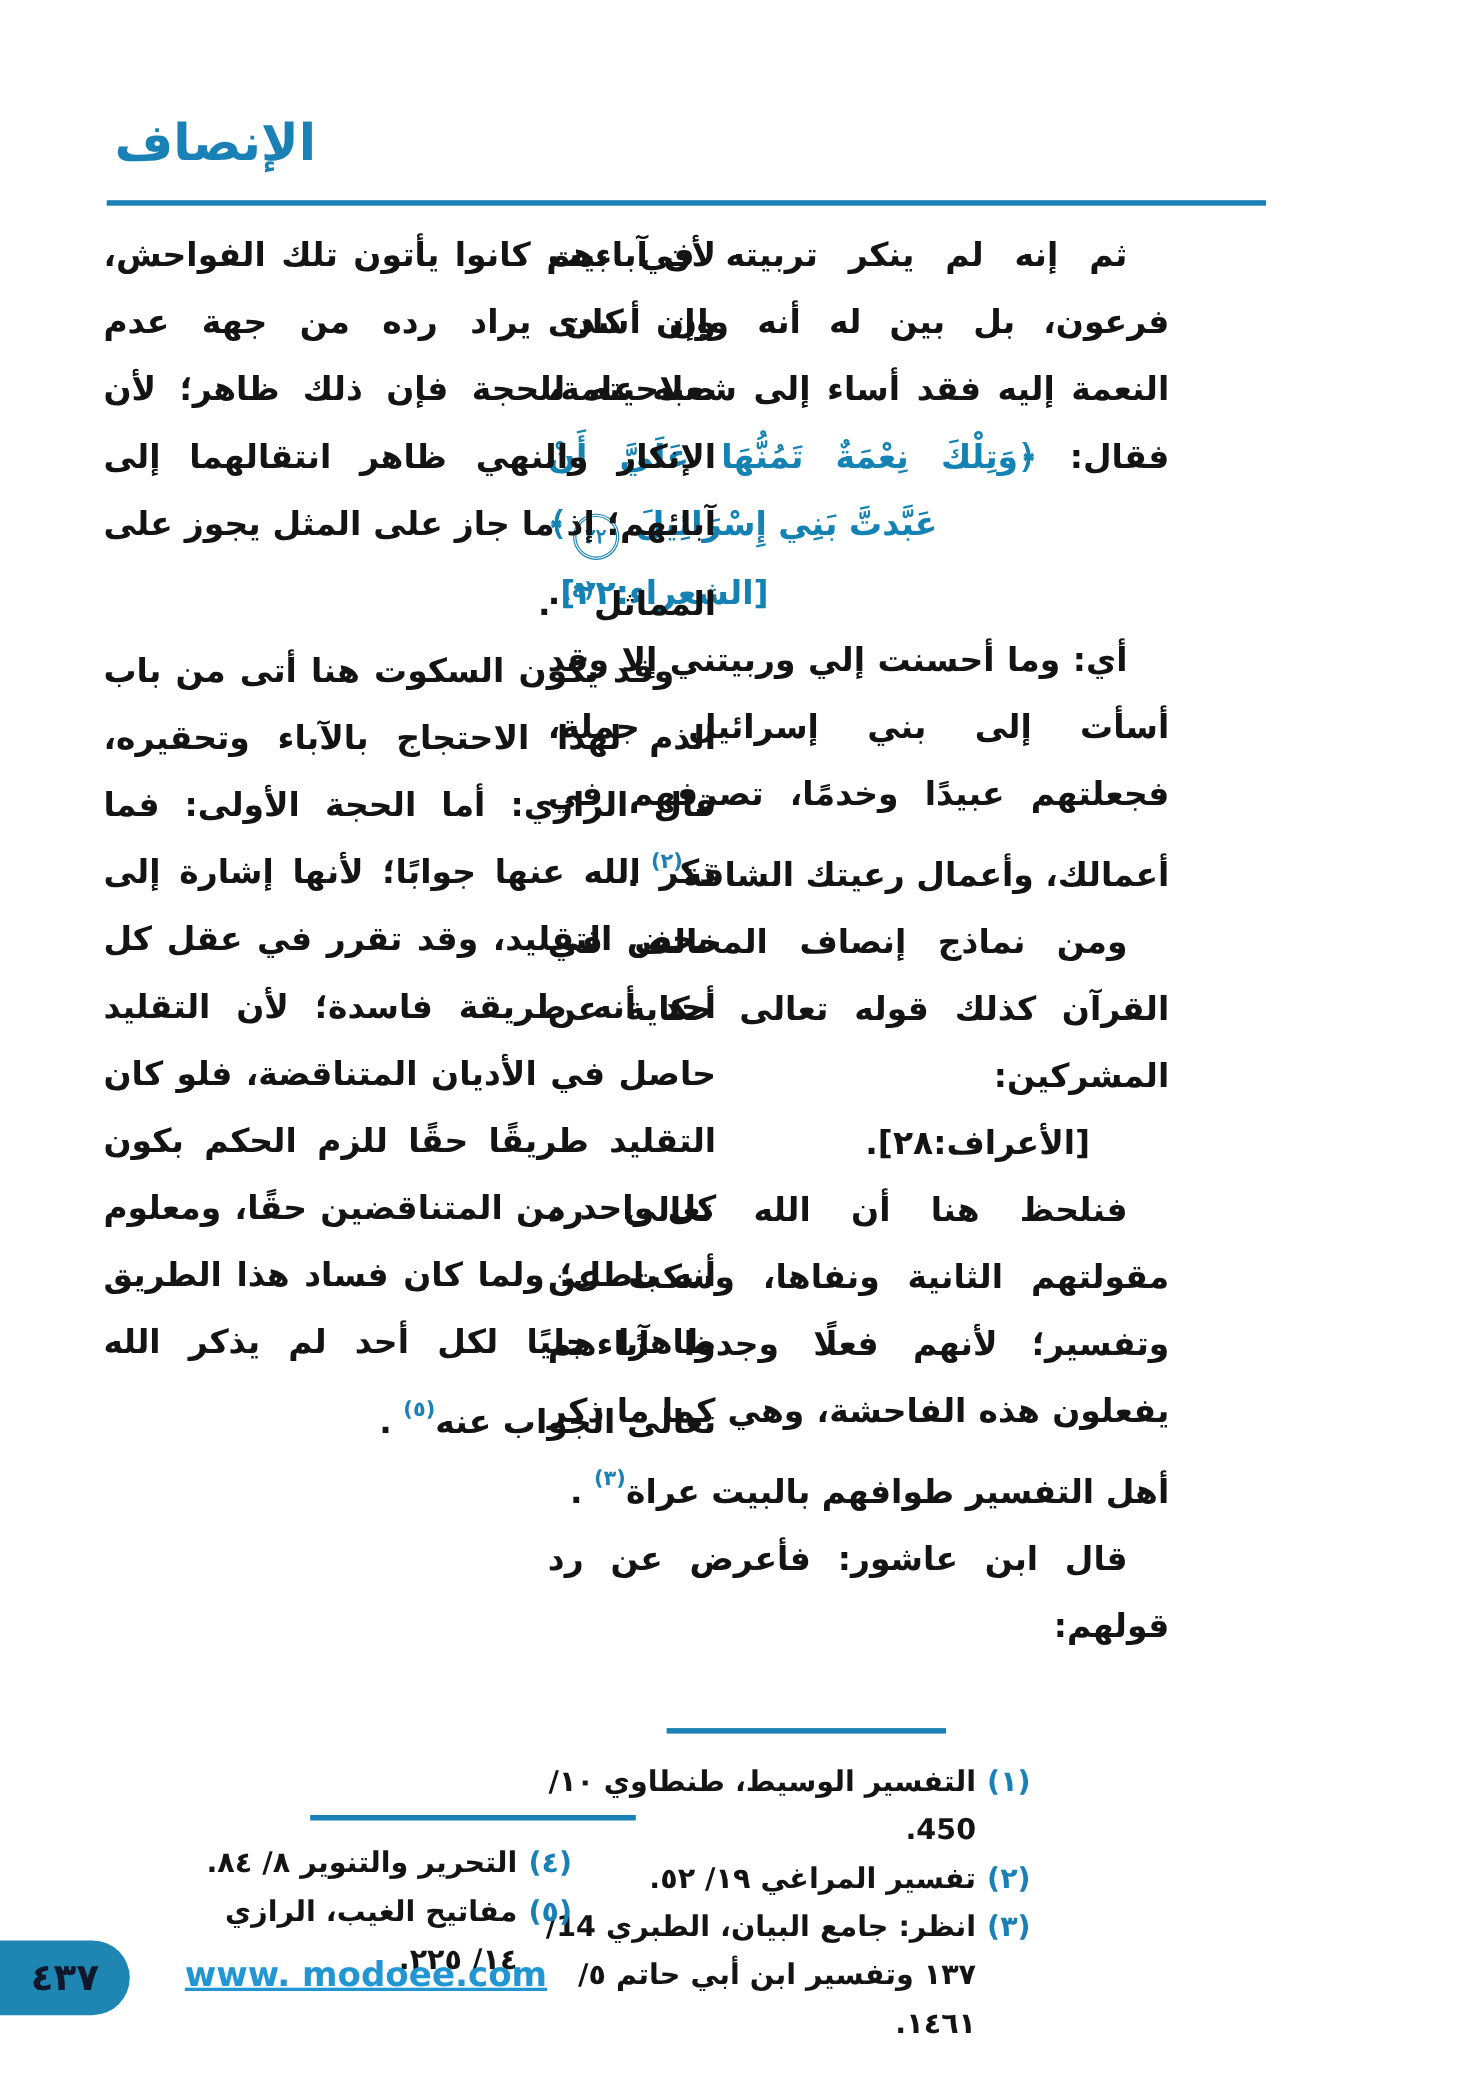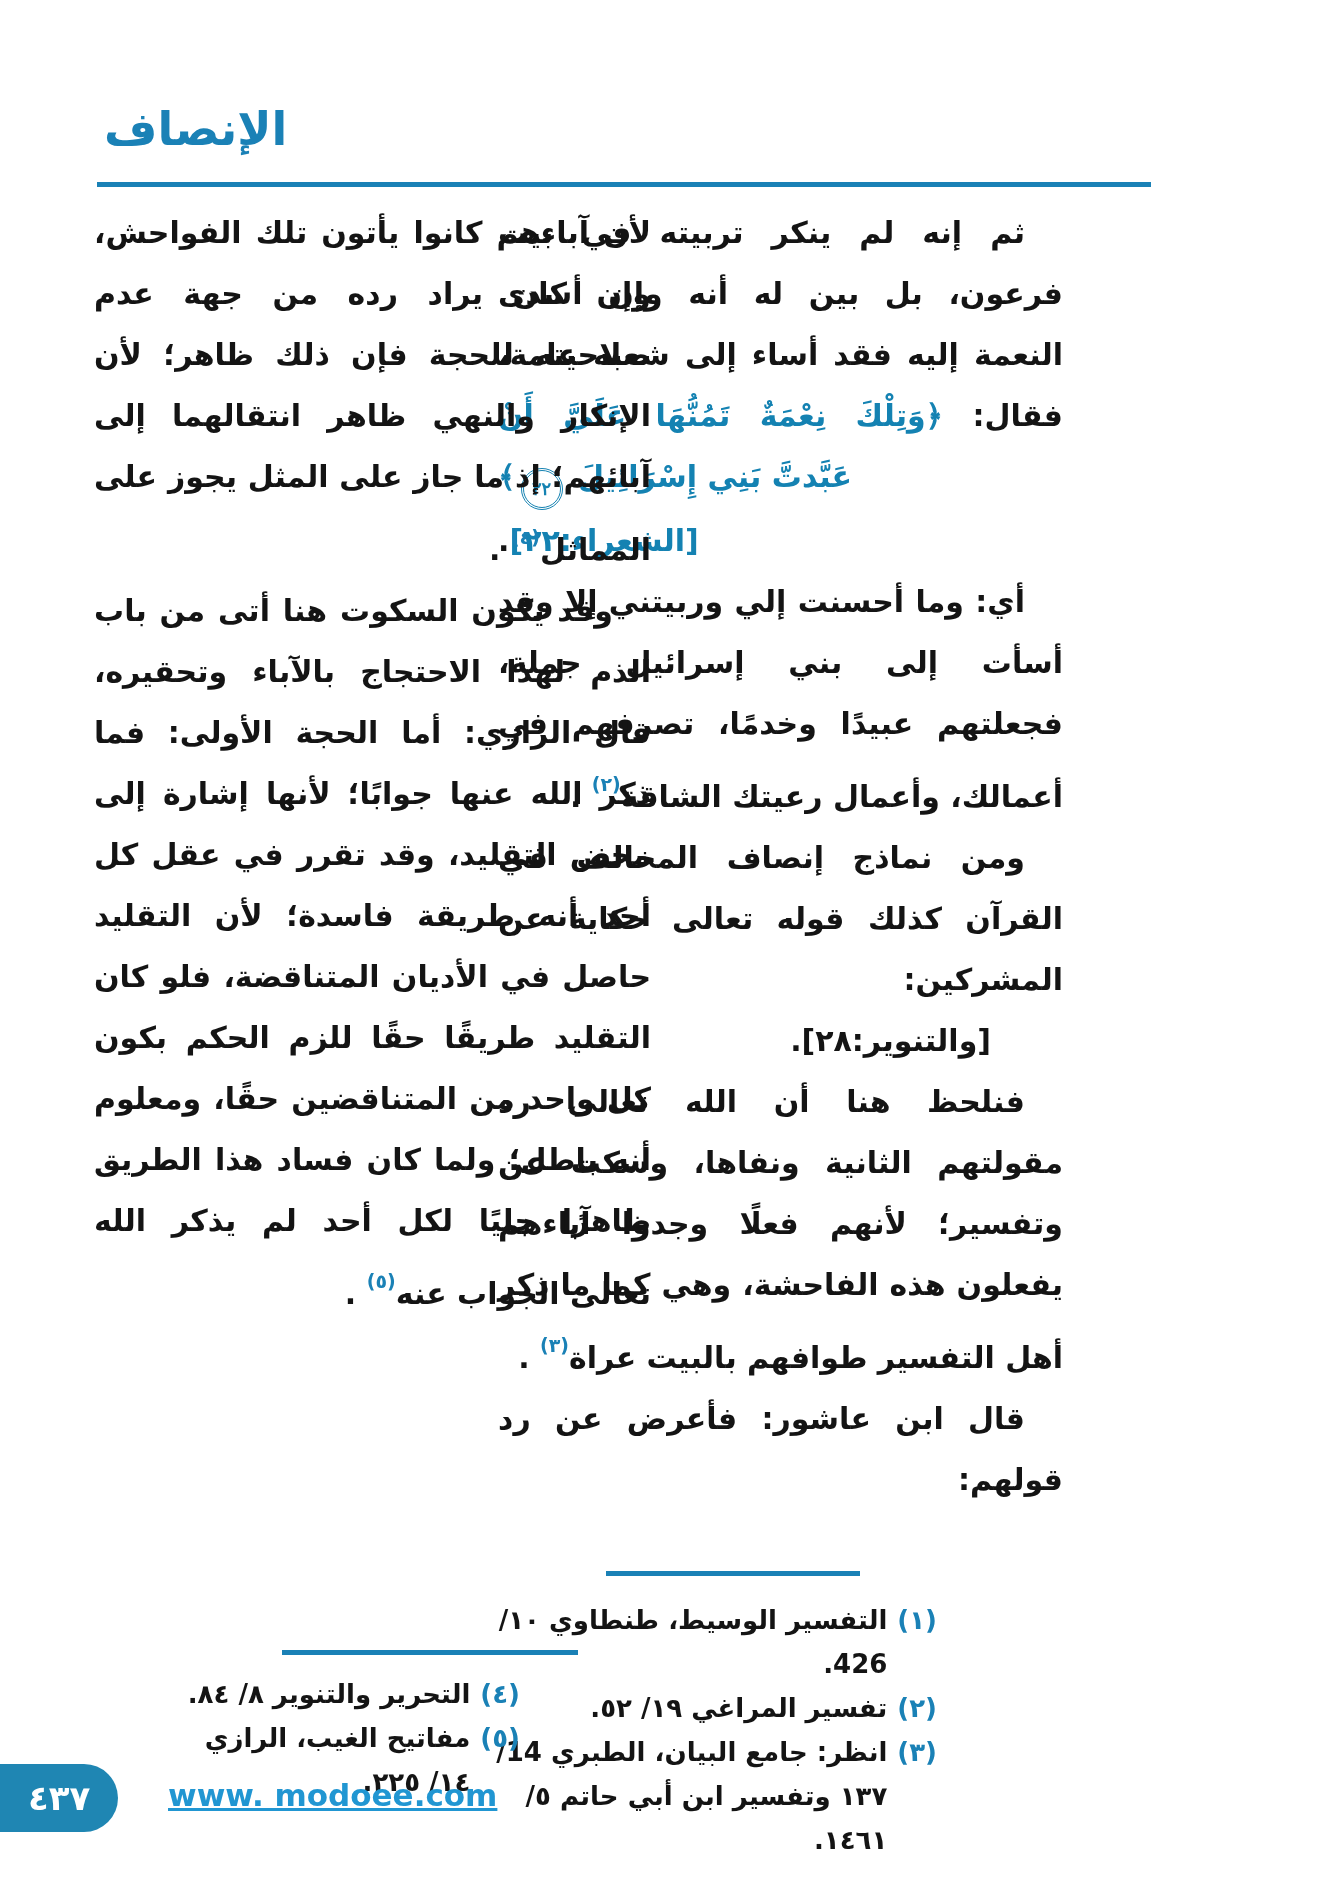--- a/index.html
+++ b/index.html
@@ -74,21 +74,21 @@
   .footnotes-left{left:160px;top:1672px;width:360px;}
   .fn-item{display:flex;gap:10px;align-items:flex-start;}
   .fn-num{color:var(--accent);white-space:nowrap;flex:0 0 auto;}
   .fn-text{flex:1 1 auto;text-align:right;}
   
   .page-badge{
     position:absolute;left:0;top:1764px;
     width:118px;height:68px;
     background:var(--pill);
     border-radius:0 34px 34px 0;
-    color:#ffffff;
+    color:#0f172a;
     display:flex;align-items:center;justify-content:center;
     font-size:34px;font-weight:bold;
   }
   .site-url{
     position:absolute;left:168px;top:1777px;
     direction:ltr;
     color:var(--url);
     font-size:31px;font-weight:bold;
     font-family:"DejaVu Sans",sans-serif;
     text-decoration:underline;
@@ -100,34 +100,34 @@
 <div class="page">
 
   <div class="chapter-title">الإنصاف</div>
   <div class="header-rule"></div>
 
   <div class="col col-right" id="col-right">
       <p class="para vjust indent"><span>ثم إنه لم ينكر تربيته في بيت فرعون، بل بين له أنه وإن أسدى النعمة إليه فقد أساء إلى شعبه عامة، فقال: </span><span class="quran">﴿وَتِلْكَ نِعْمَةٌ تَمُنُّهَا عَلَيَّ أَنْ</span></p>
       <p class="para vtail"><span class="quran">عَبَّدتَّ بَنِي إِسْرَائِيلَ </span><span class="ayah">٢٢</span><span class="quran">﴾ [الشعراء:٢٢]</span><span>.</span></p>
       <p class="para  indent"><span>أي: وما أحسنت إلي وربيتني إلا وقد أسأت إلى بني إسرائيل جملة، فجعلتهم عبيدًا وخدمًا، تصرفهم في أعمالك، وأعمال رعيتك الشاقة</span><span class="fnref">(٢)</span><span> .</span></p>
       <p class="para  indent"><span>ومن نماذج إنصاف المخالف في القرآن كذلك قوله تعالى حكاية عن المشركين:</span></p>
-      <p class="para vref"><span>[والتنوير:٢٨].</span></p>
+      <p class="para vref"><span>[الأعراف:٢٨].</span></p>
       <p class="para  indent"><span>فنلحظ هنا أن الله تعالى رد مقولتهم الثانية ونفاها، وسكت عن وتفسير؛ لأنهم فعلًا وجدوا آباءهم يفعلون هذه الفاحشة، وهي كما ما ذكر أهل التفسير طوافهم بالبيت عراة</span><span class="fnref">(٣)</span><span> .</span></p>
       <p class="para  indent"><span>قال ابن عاشور: فأعرض عن رد قولهم: </span></p>
     </div>
   <div class="col col-left" id="col-left">
       <p class="para "><span>لأن آباءهم كانوا يأتون تلك الفواحش، وإن كان يراد رده من جهة عدم صلاحيته للحجة فإن ذلك ظاهر؛ لأن الإنكار والنهي ظاهر انتقالهما إلى آبائهم؛ إذ ما جاز على المثل يجوز على المماثل</span><span class="fnref">(٤)</span><span> .</span></p>
       <p class="para  indent"><span>وقد يكون السكوت هنا أتى من باب الذم لهذا الاحتجاج بالآباء وتحقيره، قال الرازي: أما الحجة الأولى: فما ذكر الله عنها جوابًا؛ لأنها إشارة إلى محض التقليد، وقد تقرر في عقل كل أحد أنه طريقة فاسدة؛ لأن التقليد حاصل في الأديان المتناقضة، فلو كان التقليد طريقًا حقًا للزم الحكم بكون كل واحد من المتناقضين حقًا، ومعلوم أنه باطل؛ ولما كان فساد هذا الطريق ظاهرًا جليًا لكل أحد لم يذكر الله تعالى الجواب عنه</span><span class="fnref">(٥)</span><span> .</span></p>
     </div>
 
   <div class="fnsep fnsep-right"></div>
   <div class="footnotes footnotes-right" id="fn-right">
       <div class="fn-item">
         <span class="fn-num">(١)</span>
-        <span class="fn-text">التفسير الوسيط، طنطاوي ١٠/ 426.</span>
+        <span class="fn-text">التفسير الوسيط، طنطاوي ١٠/ 450.</span>
       </div>
       <div class="fn-item">
         <span class="fn-num">(٢)</span>
         <span class="fn-text">تفسير المراغي ١٩/ ٥٢.</span>
       </div>
       <div class="fn-item">
         <span class="fn-num">(٣)</span>
         <span class="fn-text">انظر: جامع البيان، الطبري 14/ ١٣٧ وتفسير ابن أبي حاتم ٥/ ١٤٦١.</span>
       </div>
     </div>

